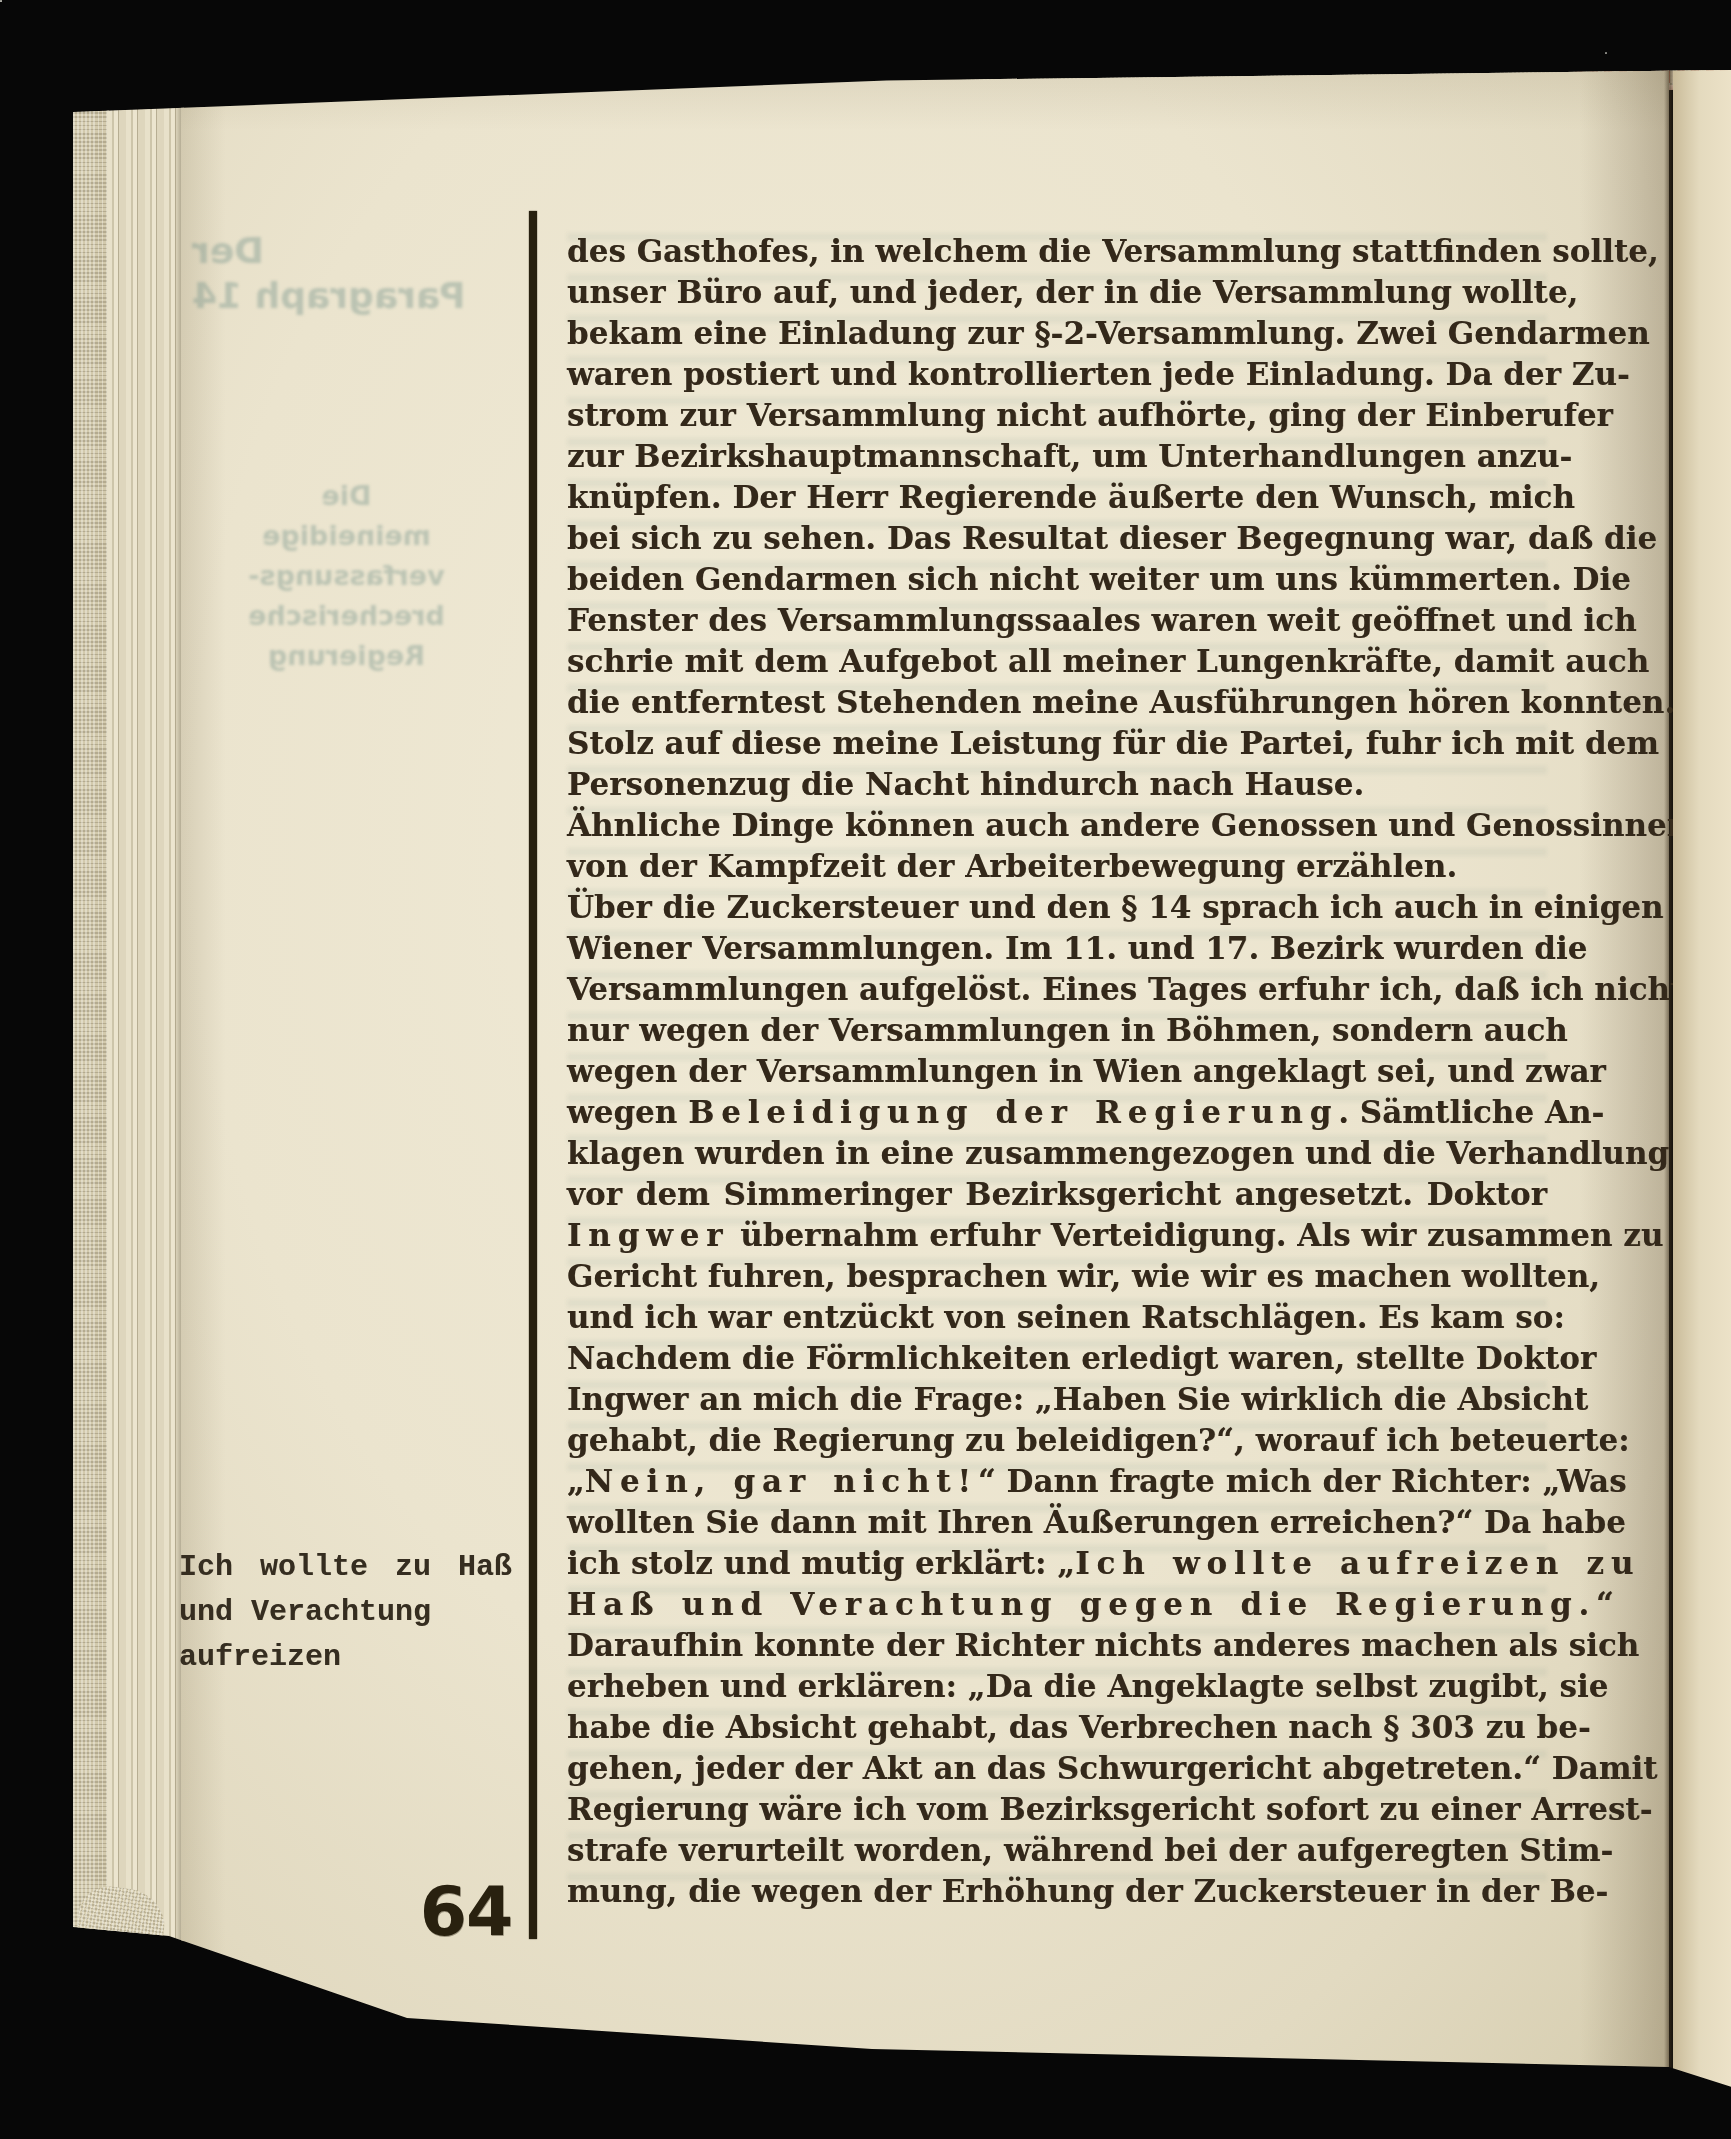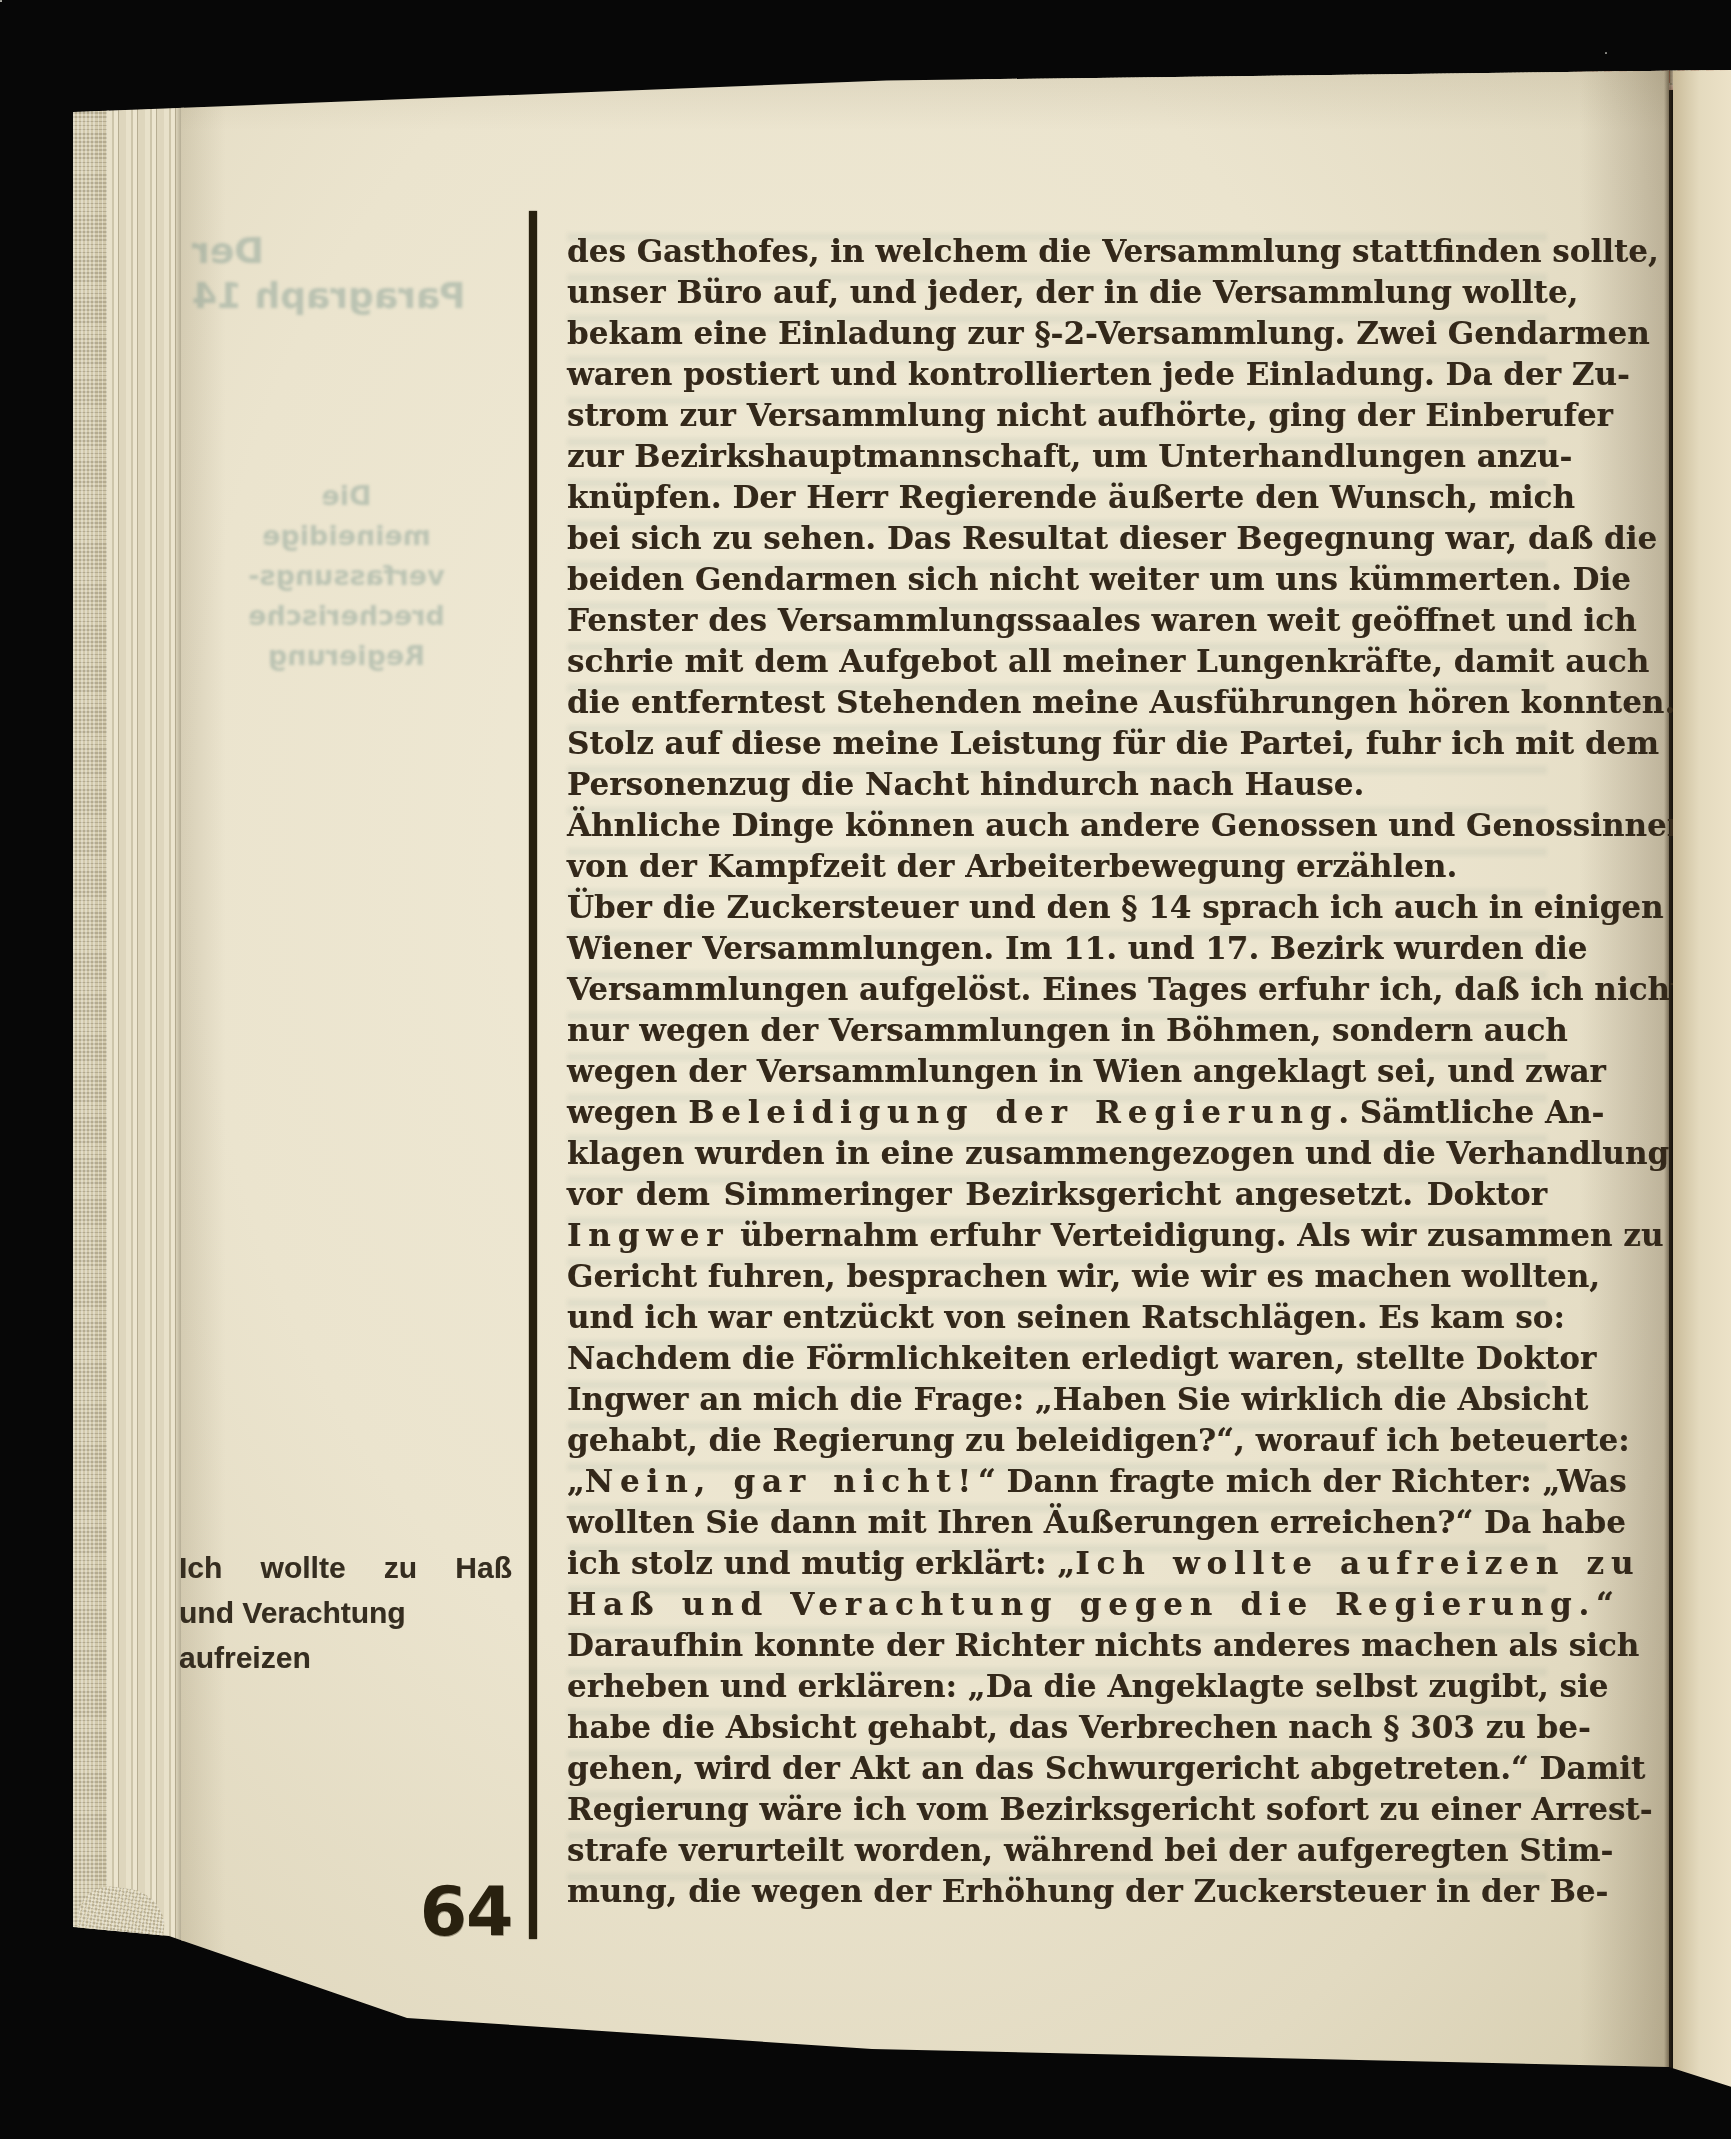--- a/index.html
+++ b/index.html
@@ -56,21 +56,21 @@
   
   .rule{position:absolute;left:456px;top:141px;width:7.6px;height:1728px;background:#27200f;
         box-shadow:0 0 1.2px rgba(39,32,15,.8);}
   .body-text{position:absolute;left:494px;top:133px;width:980px;
         font-size:31px;line-height:41px;font-weight:700;color:#33281a;
         text-shadow:0.3px 0.3px 0 rgba(51,40,26,.35);margin-top:28px;}
   .line{text-align:justify;text-align-last:justify;white-space:nowrap;height:41px;}
   .line.end{text-align-last:left;}
   .sp{letter-spacing:.22em;word-spacing:.12em;}
   .margin-note{position:absolute;left:106px;top:1475px;width:333px;
-        font-family:Liberation Sans, sans-serif;font-weight:700;font-size:30px;line-height:45px;
+        font-family:Liberation Mono, monospace;font-weight:700;font-size:30px;line-height:45px;
         color:#352d20;text-shadow:0.3px 0.3px 0 rgba(53,45,32,.3);}
   .nline{text-align:left;white-space:nowrap;}
   .nline.fill{text-align:justify;text-align-last:justify;white-space:nowrap;}
   .page-number{position:absolute;left:317px;top:1813px;width:122px;text-align:right;
         font-family:"DejaVu Sans",sans-serif;font-weight:700;font-size:68px;line-height:58px;
         color:#29210f;letter-spacing:-1.2px;text-shadow:0.5px 0.5px 0 rgba(41,33,15,.4);}
 </style>
 </head>
 <body>
 
@@ -138,21 +138,21 @@
         <div class="line"><span>Nachdem die Förmlichkeiten erledigt waren, stellte Doktor</span></div>
         <div class="line"><span>Ingwer an mich die Frage: „Haben Sie wirklich die Absicht</span></div>
         <div class="line"><span>gehabt, die Regierung zu beleidigen?“, worauf ich beteuerte:</span></div>
         <div class="line"><span>„</span><span class="sp">Nein, gar nicht!</span><span>“ Dann fragte mich der Richter: „Was</span></div>
         <div class="line"><span>wollten Sie dann mit Ihren Äußerungen erreichen?“ Da habe</span></div>
         <div class="line"><span>ich stolz und mutig erklärt: „</span><span class="sp">Ich wollte aufreizen zu</span></div>
         <div class="line"><span class="sp">Haß und Verachtung gegen die Regierung.</span><span>“</span></div>
         <div class="line"><span>Daraufhin konnte der Richter nichts anderes machen als sich</span></div>
         <div class="line"><span>erheben und erklären: „Da die Angeklagte selbst zugibt, sie</span></div>
         <div class="line"><span>habe die Absicht gehabt, das Verbrechen nach § 303 zu be-</span></div>
-        <div class="line"><span>gehen, wird der Akt an das Schwurgericht abgetreten.“ Damit</span></div>
+        <div class="line"><span>gehen, jeder der Akt an das Schwurgericht abgetreten.“ Damit</span></div>
         <div class="line"><span>Regierung wäre ich vom Bezirksgericht sofort zu einer Arrest-</span></div>
         <div class="line"><span>strafe verurteilt worden, während bei der aufgeregten Stim-</span></div>
         <div class="line"><span>mung, die wegen der Erhöhung der Zuckersteuer in der Be-</span></div>
       </div>
 
     <div class="gutter"></div>
     <div class="facing-page"></div>
   </div>
 </div>
 

